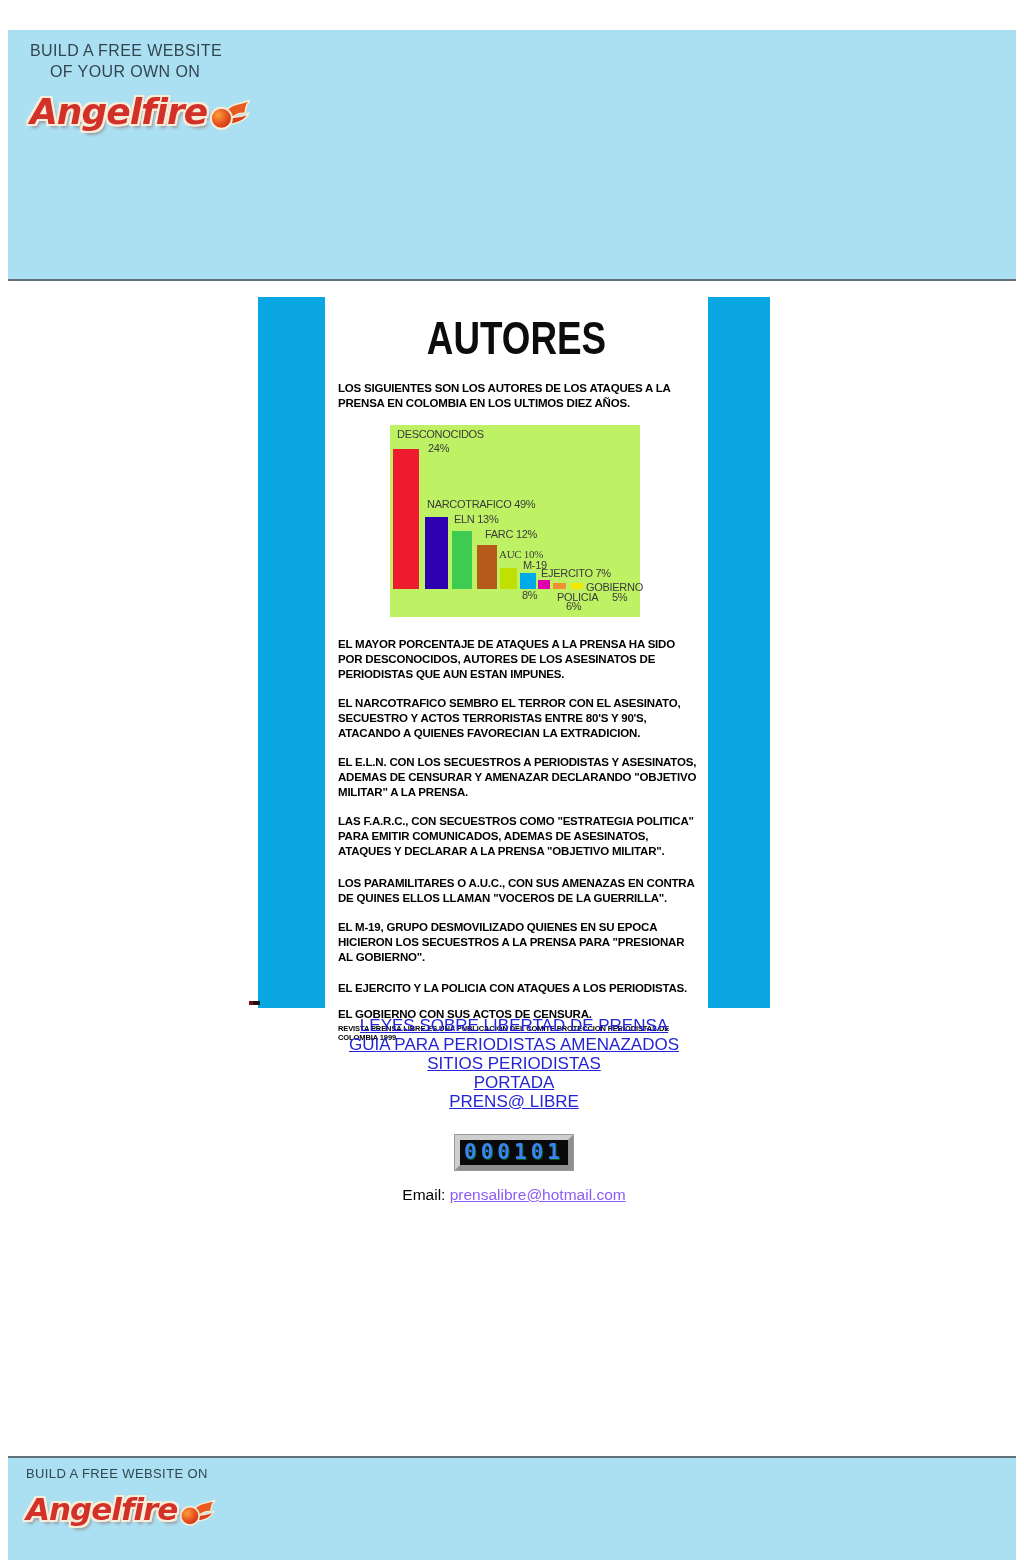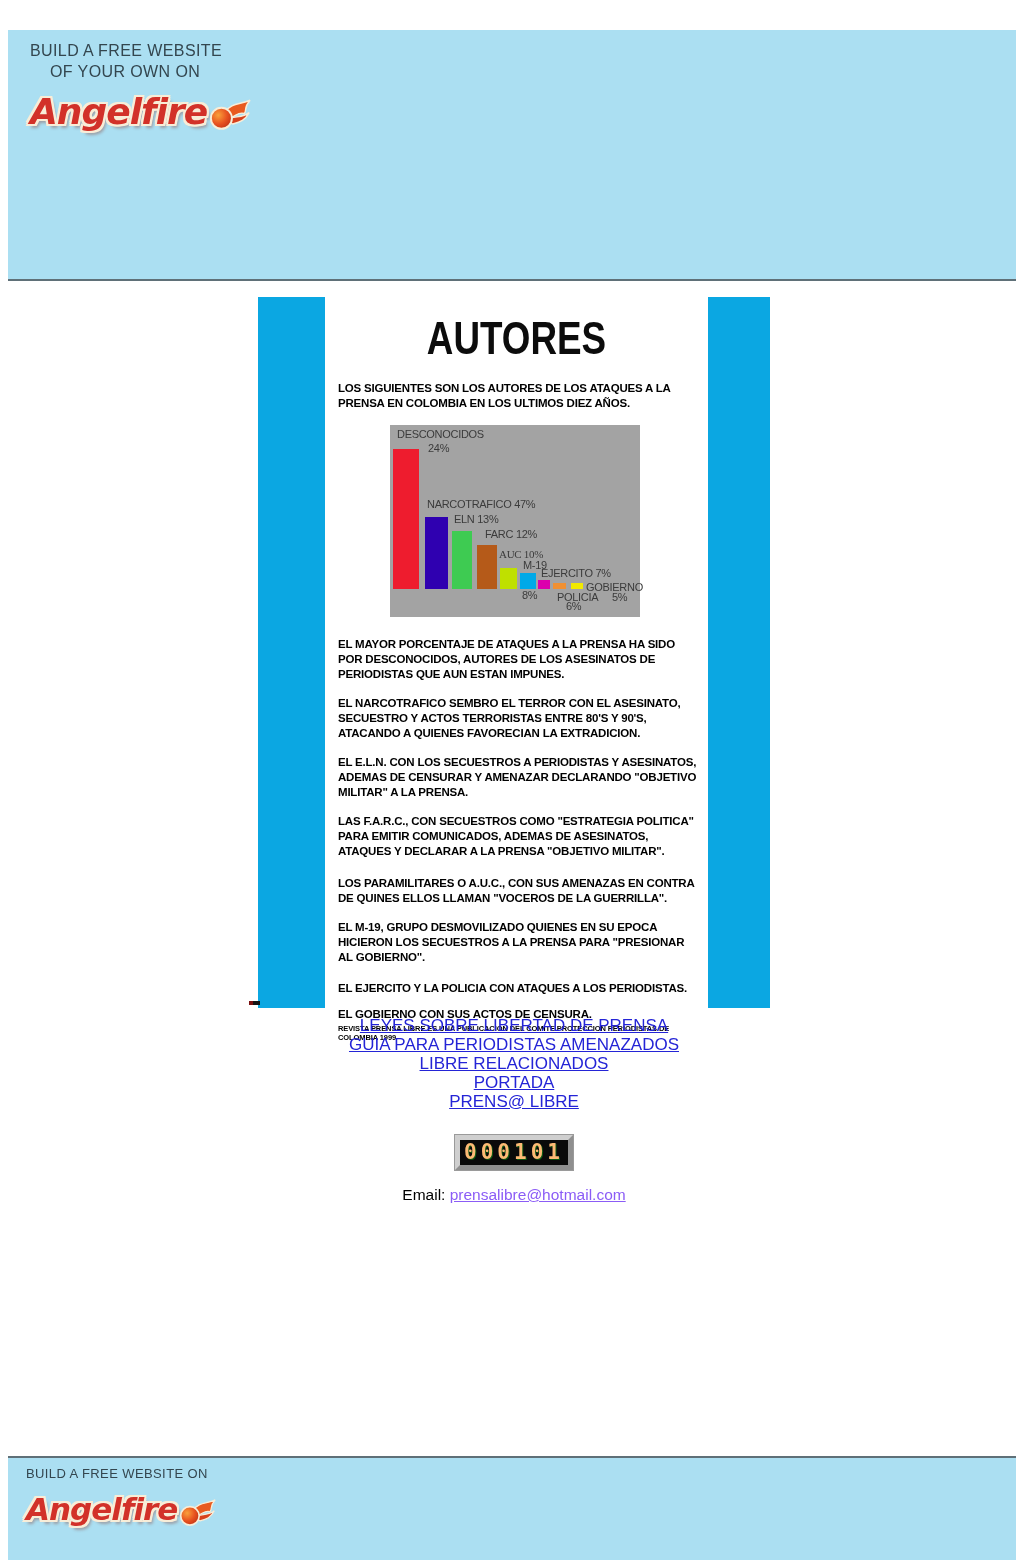--- a/index.html
+++ b/index.html
@@ -42,42 +42,42 @@
     font-weight:bold;color:#000;font-size:11.5px;line-height:15px;letter-spacing:-.2px;
     margin:14px 8px 0 13px;
   }
   .intro{margin-top:16px;}
   .footnote{
     font-weight:bold;color:#000;font-size:7.5px;letter-spacing:-.1px;margin:2px 8px 0 13px;
   }
   
   .chart{
     position:relative;margin:14px 0 0 65px;width:250px;height:192px;
-    background:#a3a3a3;overflow:visible;
+    background:#bef264;overflow:visible;
   }
   .cbar{position:absolute;}
   .clabel{
     position:absolute;color:#3b3b3b;font-size:11px;line-height:11px;
     letter-spacing:-.3px;white-space:nowrap;
   }
   
   .below{position:absolute;left:258px;top:1016px;width:512px;text-align:center;}
   .nav-links{line-height:19px;}
   .link{
     color:#2424d6;text-decoration:underline;font-size:17px;cursor:pointer;display:inline-block;
   }
   .counter-wrap{margin-top:24px;}
   .counter{
     display:inline-block;background:#0a0a0a;border:5px solid;
     border-color:#cfcfcf #8f8f8f #8f8f8f #cfcfcf;outline:1px solid #9a9a9a;
     padding:1px 4px 2px;
   }
   .counter-digits{
     font-family:"DejaVu Sans Mono", monospace;font-weight:bold;font-size:21px;line-height:22px;
-    color:#fdba74;letter-spacing:4px;text-shadow:1px 1px 0 #0c5a14;
+    color:#3b82f6;letter-spacing:4px;text-shadow:1px 1px 0 #0c5a14;
   }
   .email-line{margin-top:16px;font-size:15.5px;color:#000;}
   .email-link{color:#8b5cf6;text-decoration:underline;cursor:pointer;}
   .stray-mark{
     position:absolute;left:249px;top:1001px;width:11px;height:4px;
     background:linear-gradient(90deg,#7a1010 0 40%,#141414 40%);
   }
 </style>
 </head>
 <body>
@@ -109,21 +109,21 @@
   <div class="content">
     <h1 class="page-title">AUTORES</h1>
 
     <p class="intro">LOS SIGUIENTES SON LOS AUTORES DE LOS ATAQUES A LA PRENSA EN COLOMBIA EN LOS ULTIMOS DIEZ AÑOS.</p>
 
     <div class="chart">
         <div class="cbar" style="left: 3px; top: 24px; width: 26px; height: 140px; background: rgb(238, 28, 46);"></div>
         <div class="clabel" style="left: 7px; top: 4px;">DESCONOCIDOS</div>
         <div class="clabel" style="left: 38px; top: 18px;">24%</div>
         <div class="cbar" style="left: 35px; top: 92px; width: 23px; height: 72px; background: rgb(47, 0, 176);"></div>
-        <div class="clabel" style="left: 37px; top: 74px;">NARCOTRAFICO 47%</div>
+        <div class="clabel" style="left: 37px; top: 74px;">NARCOTRAFICO 49%</div>
         <div class="cbar" style="left: 62px; top: 106px; width: 20px; height: 58px; background: rgb(62, 203, 82);"></div>
         <div class="clabel" style="left: 64px; top: 89px;">ELN 13%</div>
         <div class="cbar" style="left: 87px; top: 120px; width: 20px; height: 44px; background: rgb(181, 90, 25);"></div>
         <div class="clabel" style="left: 86px; top: 104px; padding-left: 9px;">FARC 12%</div>
         <div class="cbar" style="left: 110px; top: 143px; width: 17px; height: 21px; background: rgb(191, 224, 0);"></div>
         <div class="clabel" style="left: 109px; top: 124px; font-family: Liberation Serif, serif;">AUC 10%</div>
         <div class="cbar" style="left: 130px; top: 148px; width: 16px; height: 16px; background: rgb(0, 169, 232);"></div>
         <div class="clabel" style="left: 133px; top: 135px;">M-19</div>
         <div class="clabel" style="left: 132px; top: 165px;">8%</div>
         <div class="cbar" style="left: 148px; top: 155px; width: 12px; height: 9px; background: rgb(220, 0, 173);"></div>
@@ -147,21 +147,21 @@
     <div class="footnote">REVISTA PRENSA LIBRE ES UNA PUBLICACION DEL COMITE PROTECCION PERIODISTAS DE COLOMBIA 1999</div>
   </div>
 </div>
 
 <div class="stray-mark"></div>
 
 <div class="below">
   <div class="nav-links">
     <div><a class="link">LEYES SOBRE LIBERTAD DE PRENSA</a></div>
     <div><a class="link">GUIA PARA PERIODISTAS AMENAZADOS</a></div>
-    <div><a class="link">LIBRE RELACIONADOS</a></div>
+    <div><a class="link">SITIOS PERIODISTAS</a></div>
     <div><a class="link">PORTADA</a></div>
     <div><a class="link">PRENS@ LIBRE</a></div>
   </div>
 
   <div class="counter-wrap">
     <div class="counter">
       <span class="counter-digits">000101</span>
     </div>
   </div>
 

